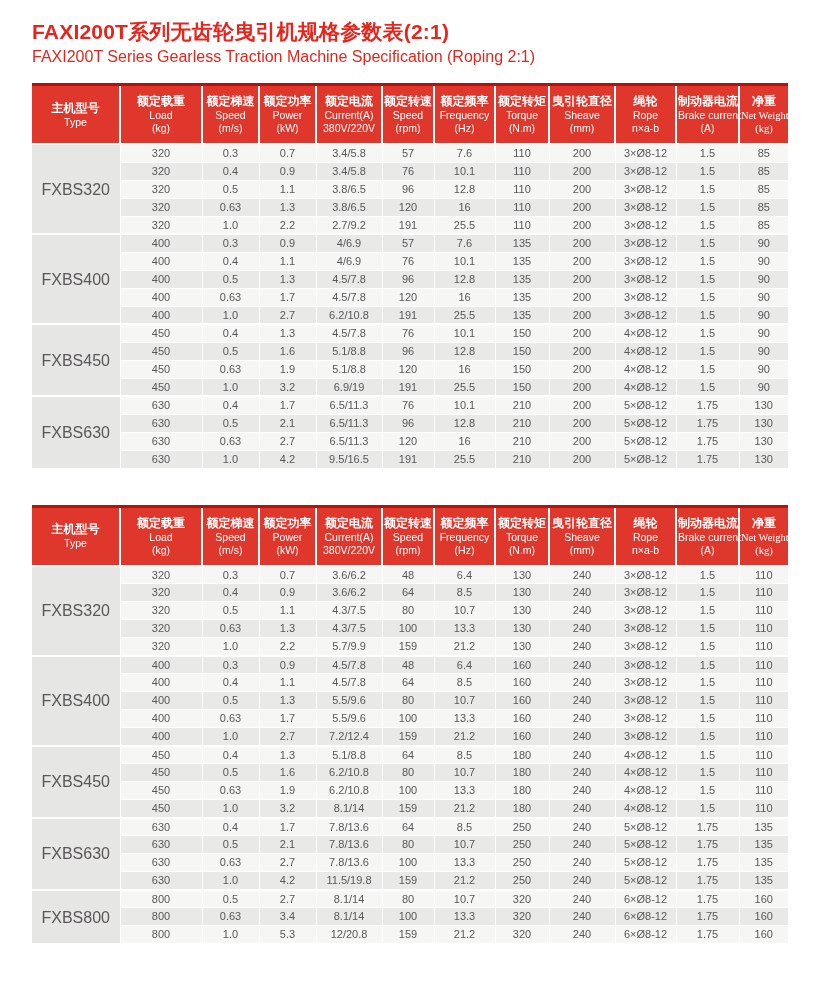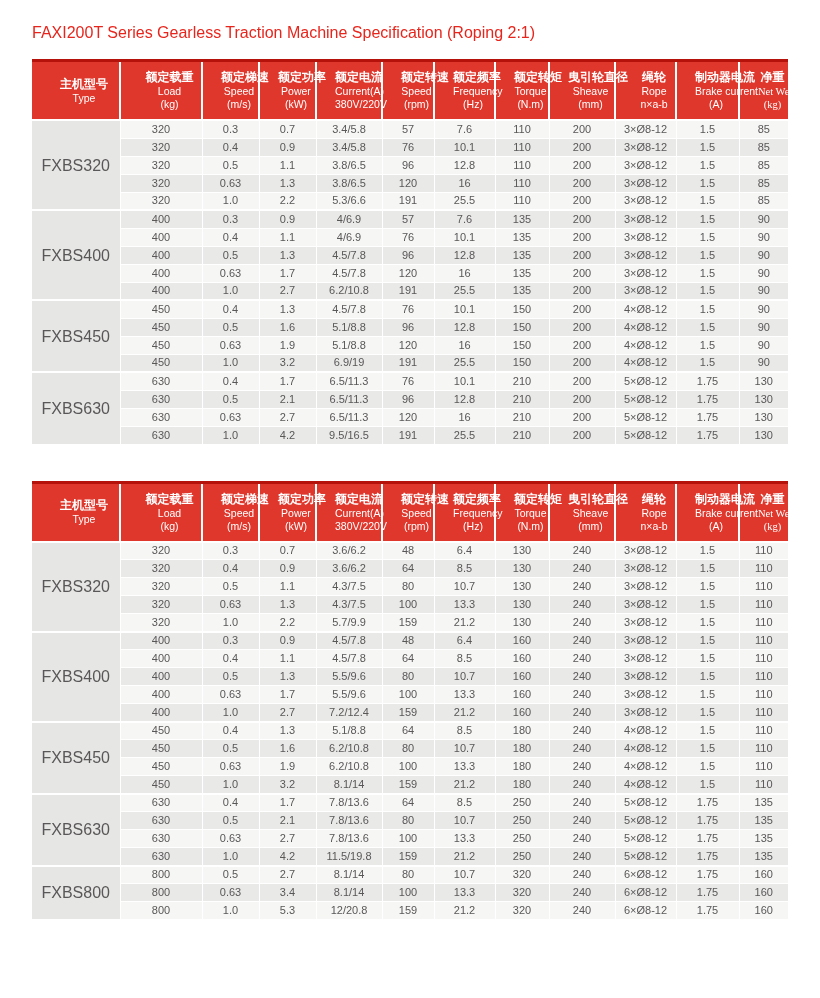--- a/index.html
+++ b/index.html
@@ -31,21 +31,21 @@
     border-collapse: collapse;
     table-layout: fixed;
     width: 756px;
     margin-top: 17px;
     border-top: 3px solid var(--header-top-line, #b5120b);
   }
   .spec-table thead th {
     background: var(--header-red, #e0372c);
     color: #ffffff;
     font-weight: normal;
-    padding: 7px 1px 8px 18px;
+    padding: 7px 1px 8px 1px;
     border-right: 2px solid #ffffff;
     border-bottom: 2px solid #ffffff;
     vertical-align: middle;
     text-align: center;
   }
   .spec-table thead th:last-child { border-right: none; font-family: Liberation Serif, serif; }
   .h-zh { font-size: 12px; font-weight: bold; line-height: 16px; white-space: nowrap; }
   .h-en { font-size: 10.5px; line-height: 13px; white-space: nowrap; }
 
   .spec-table td {
@@ -68,20 +68,21 @@
     vertical-align: middle;
   }
   .section-2 { margin-top: 36px; }
 </style>
 </head>
 <body>
 
 <div class="page">
 
   <section class="section-1">
+    <h1 class="sec-title">FAXI200T系列无齿轮曳引机规格参数表(2:1)</h1>
     <h2 class="sec-subtitle">FAXI200T Series Gearless Traction Machine Specification (Roping 2:1)</h2>
     <table class="spec-table">
         <colgroup>
           <col style="width: 88px;">
           <col style="width: 82px;">
           <col style="width: 57px;">
           <col style="width: 57px;">
           <col style="width: 66px;">
           <col style="width: 52px;">
           <col style="width: 61px;">
@@ -205,21 +206,21 @@
             <td>110</td>
             <td>200</td>
             <td>3×Ø8-12</td>
             <td>1.5</td>
             <td>85</td>
           </tr>
           <tr class="light">
             <td>320</td>
             <td>1.0</td>
             <td>2.2</td>
-            <td>5.3/6.6</td>
+            <td>2.7/9.2</td>
             <td>191</td>
             <td>25.5</td>
             <td>110</td>
             <td>200</td>
             <td>3×Ø8-12</td>
             <td>1.5</td>
             <td>85</td>
           </tr>
         </tbody>
         <tbody>

